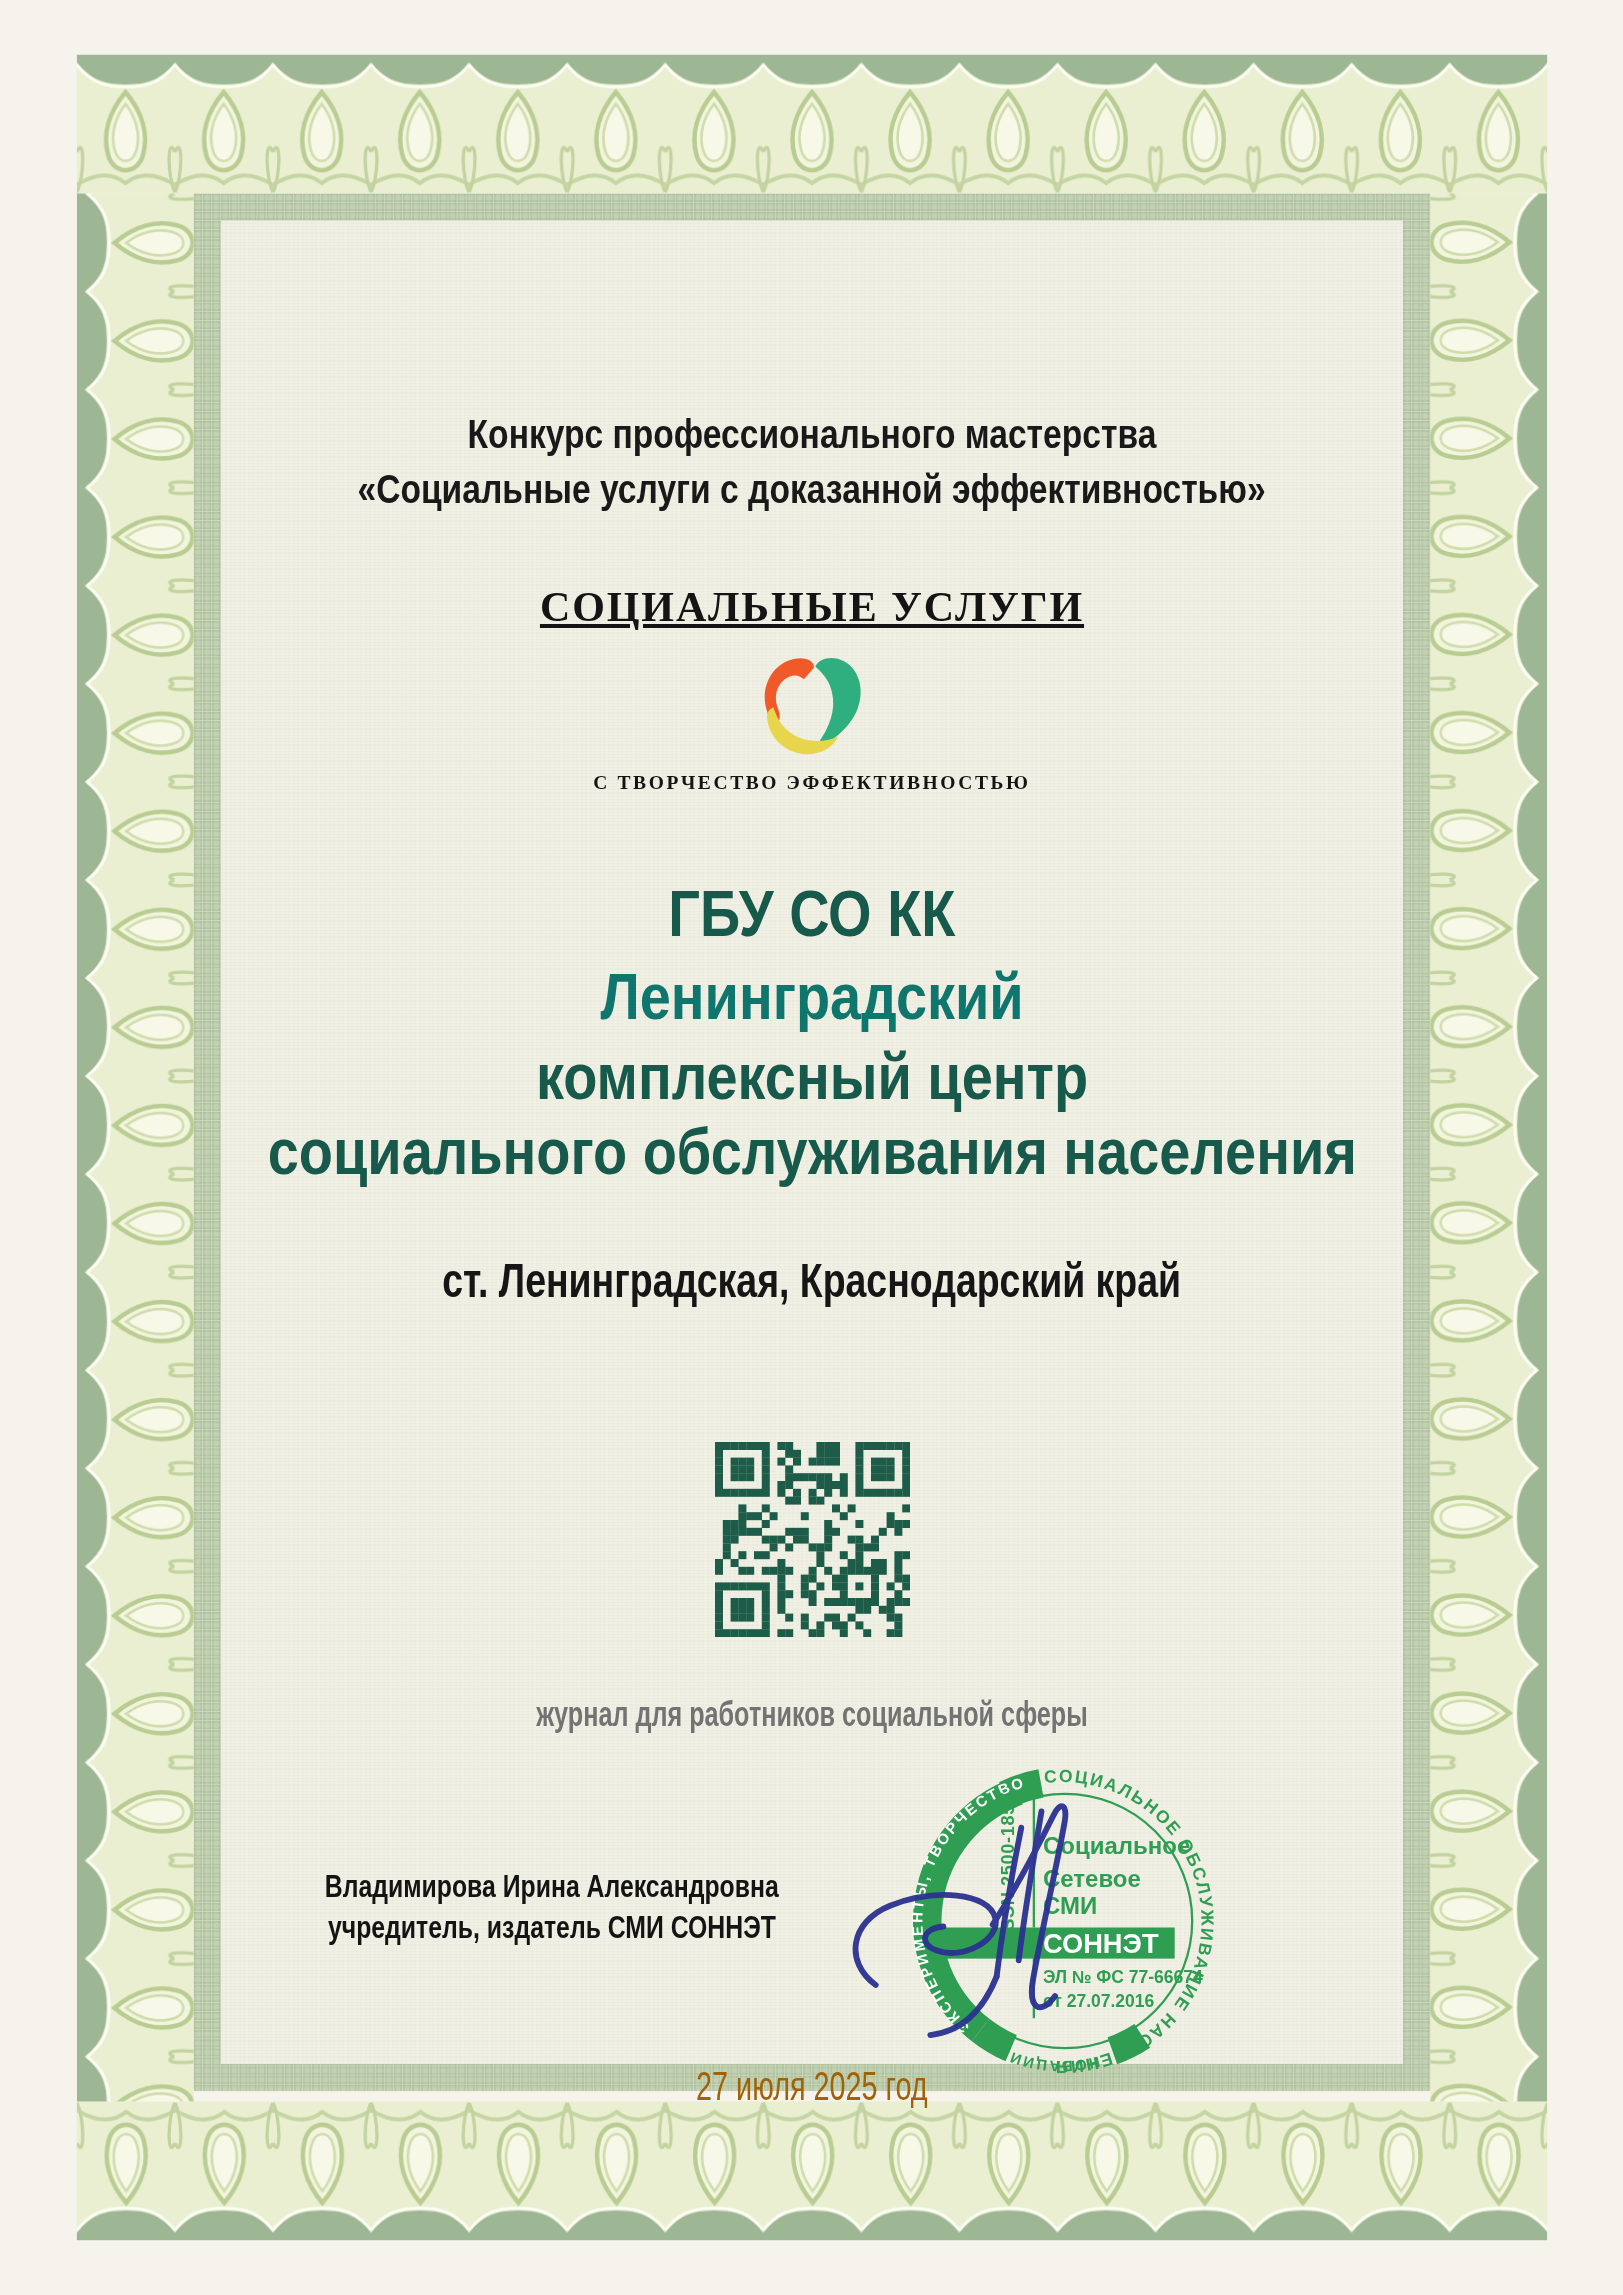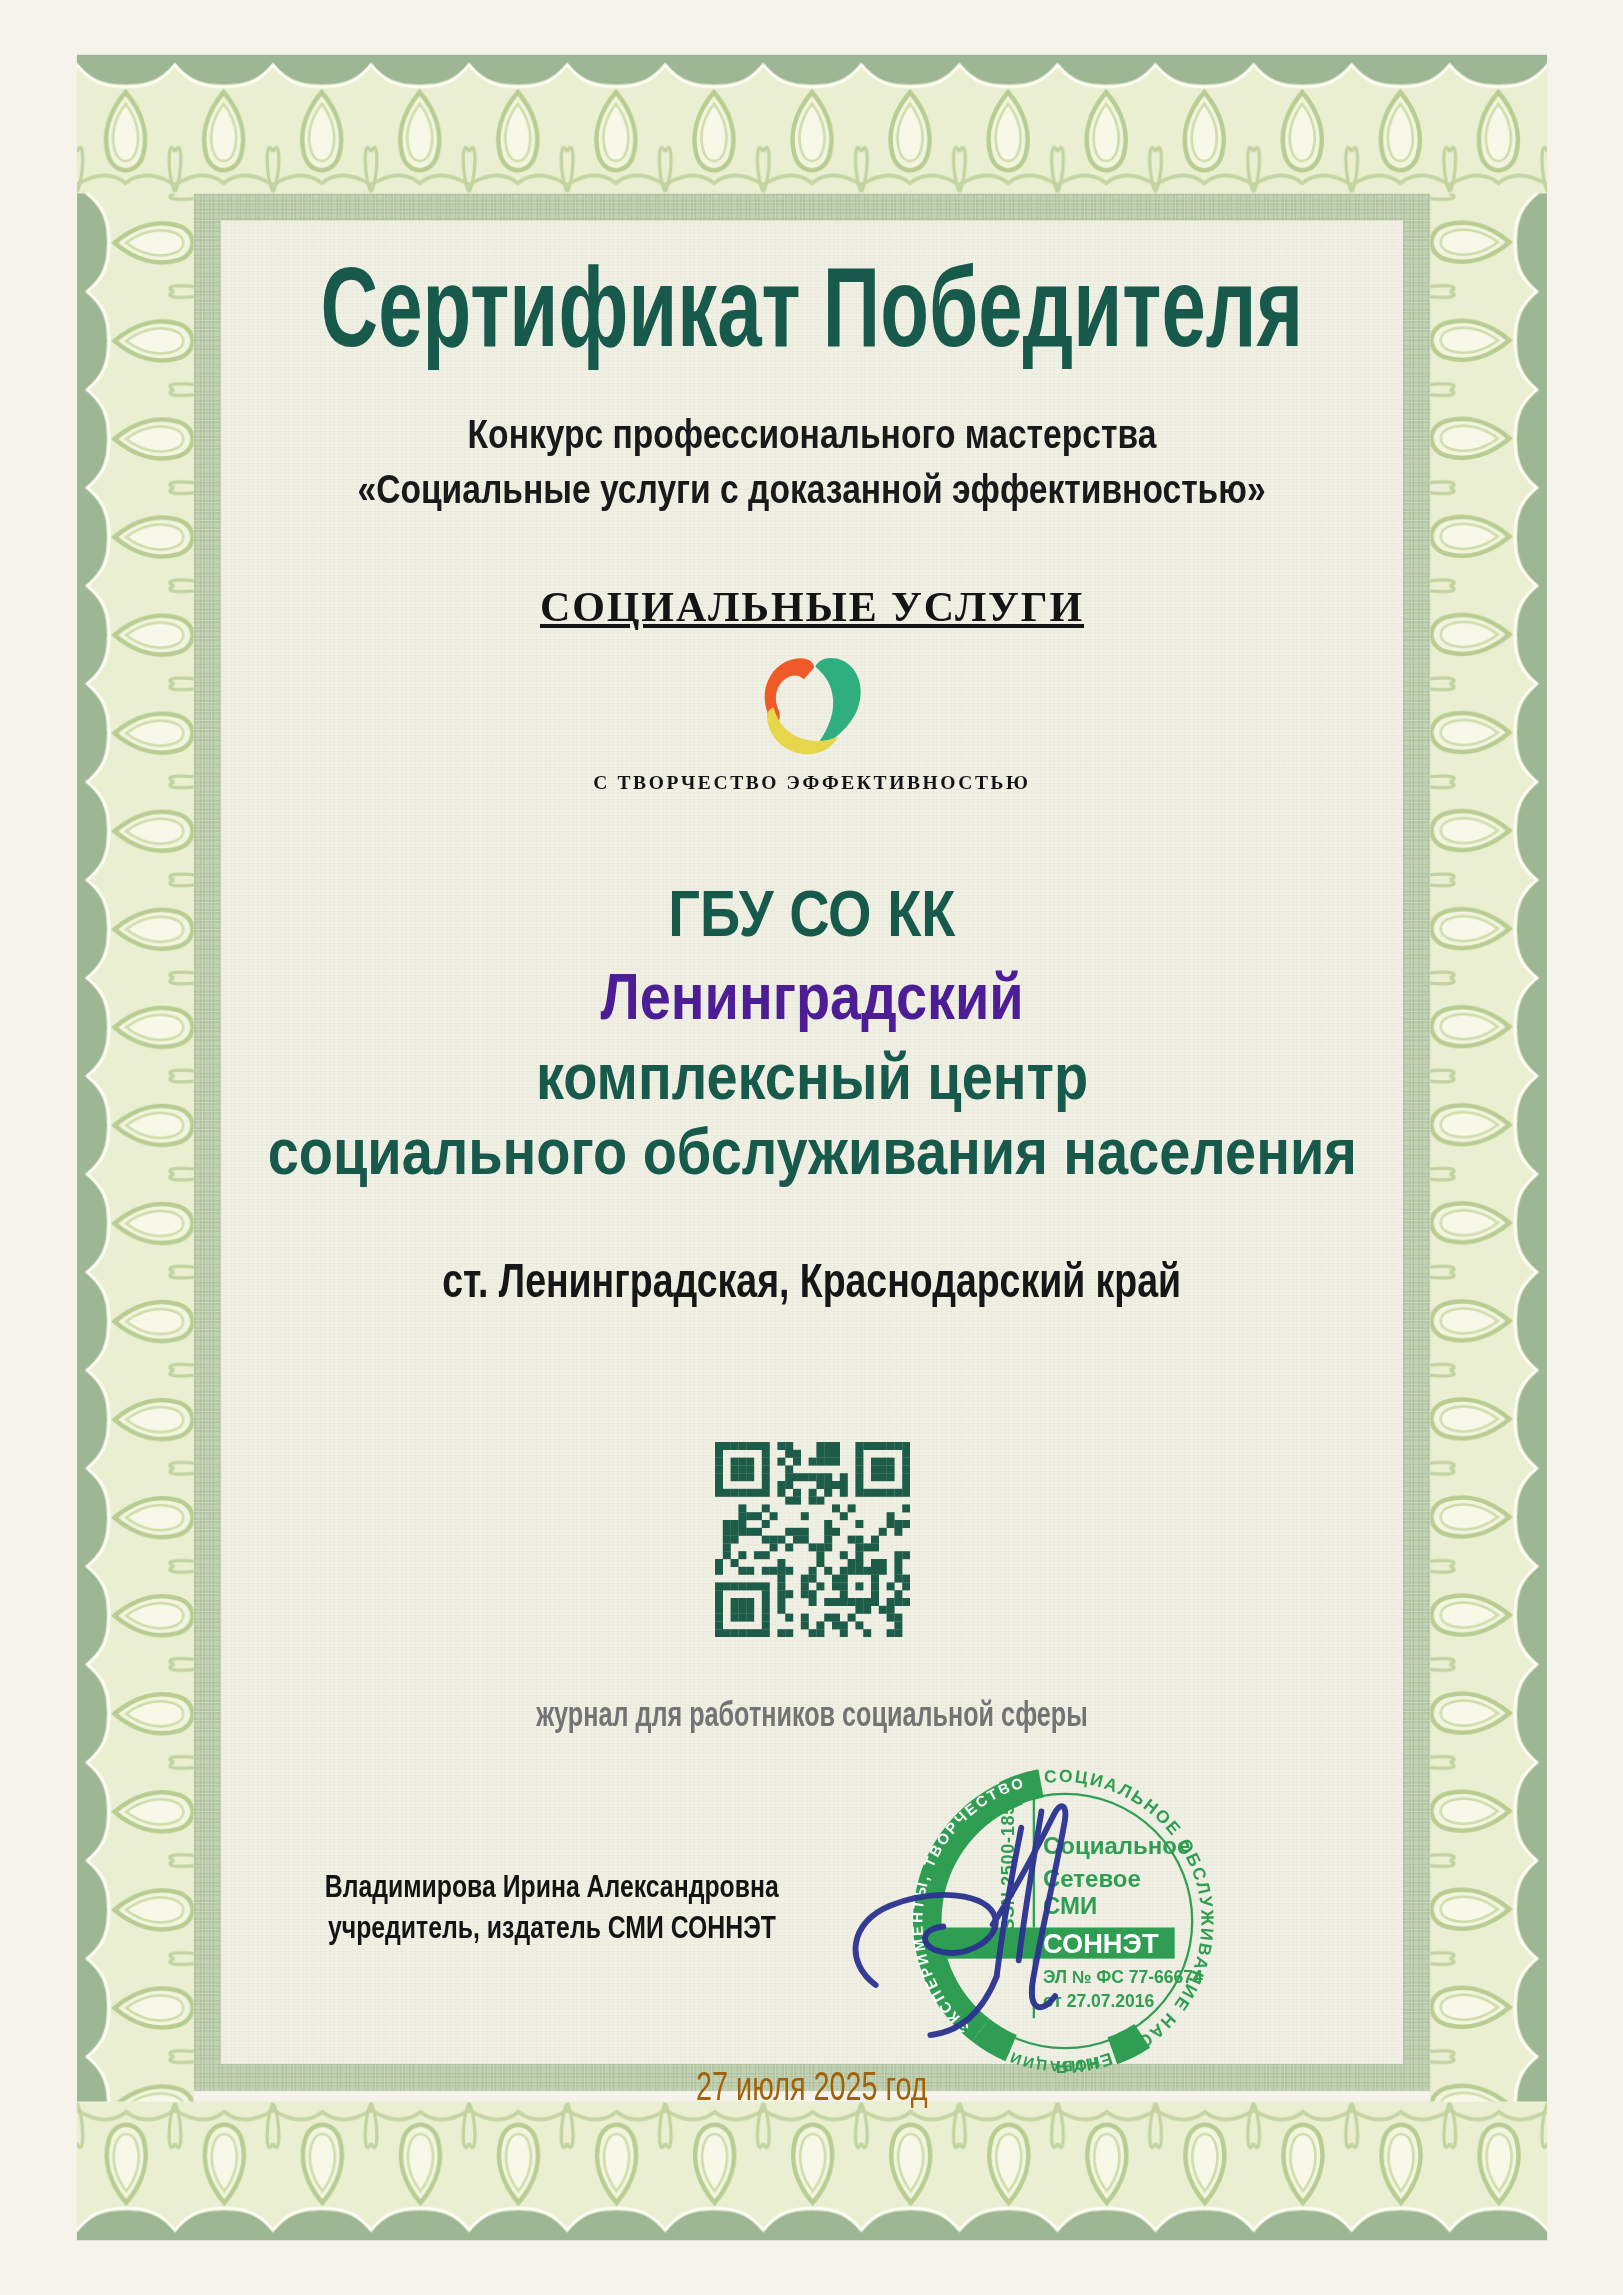--- a/index.html
+++ b/index.html
@@ -73,39 +73,36 @@
     <rect x="0" y="0" width="2500" height="3534" fill="#f5f3ec"></rect>
     <rect x="118" y="84" width="2264" height="214" fill="url(#gtileT)"></rect>
     <rect x="118" y="3236" width="2264" height="214" fill="url(#gtileB)"></rect>
     <rect x="118" y="298" width="180" height="2938" fill="url(#gtileL)"></rect>
     <rect x="2202" y="298" width="180" height="2938" fill="url(#gtileR)"></rect>
     <rect x="319" y="319" width="1862" height="2880" fill="none" stroke="url(#weave)" stroke-width="42"></rect>
     <rect x="340" y="340" width="1820" height="2838" fill="#f1f0e5"></rect>
   </svg>
   <div class="panel-texture"></div>
 
-  <div class="abs title" style="color:#17594a;">
-    <span class="cond">Сертификат Победителя</span>
-  </div>
 
   <div class="abs sub" style="top:414px;"><span class="cond">Конкурс профессионального мастерства</span></div>
   <div class="abs sub" style="top:469px;"><span class="cond">«Социальные услуги с доказанной эффективностью»</span></div>
 
   <div class="abs logo-title"><span>СОЦИАЛЬНЫЕ УСЛУГИ</span></div>
 
   <svg class="heart-svg" width="127" height="108" viewBox="0 0 200 170">
     <path d="M30,96 C18,62 36,22 72,14 C90,10 104,16 104,28 L88,46 C80,38 68,38 58,46 C44,57 40,76 48,94 C52,104 50,116 42,122 C34,116 32,104 30,96 Z" fill="#f05a28"></path>
     <path d="M106,26 C112,12 134,8 152,18 C176,32 184,64 172,94 C160,124 128,148 100,160 C124,132 136,104 134,78 C132,56 124,42 106,26 Z M100,160 C100,160 100,160 100,160 Z" fill="#2fae80"></path>
     <path d="M40,90 C46,108 52,118 64,128 C84,145 116,148 142,136 C134,154 112,166 88,164 C56,161 32,136 30,106 C30,98 32,94 40,90 Z" fill="#e7d64b"></path>
   </svg>
 
   <div class="abs logo-sub"><span>С ТВОРЧЕСТВО ЭФФЕКТИВНОСТЬЮ</span></div>
 
   <div class="abs org" style="top:881px;color:#17594a;"><span class="cond">ГБУ СО КК</span></div>
-  <div class="abs org" style="top:964px;color:#4c1d95;"><span class="cond">Ленинградский</span></div>
+  <div class="abs org" style="top:964px;color:#0f766e;"><span class="cond">Ленинградский</span></div>
   <div class="abs org" style="top:1044px;color:#17594a;"><span class="cond">комплексный центр</span></div>
   <div class="abs org" style="top:1119px;color:#17594a;"><span class="cond">социального обслуживания населения</span></div>
 
   <div class="abs address"><span class="cond">ст. Ленинградская, Краснодарский край</span></div>
 
   <svg class="qr-svg" id="qr" width="195" height="195" viewBox="0 0 300 300">
       <rect x="0.0" y="0.0" width="12.3" height="12.3" fill="#1d5c48"></rect>
       <rect x="12.0" y="0.0" width="12.3" height="12.3" fill="#1d5c48"></rect>
       <rect x="24.0" y="0.0" width="12.3" height="12.3" fill="#1d5c48"></rect>
       <rect x="36.0" y="0.0" width="12.3" height="12.3" fill="#1d5c48"></rect>

